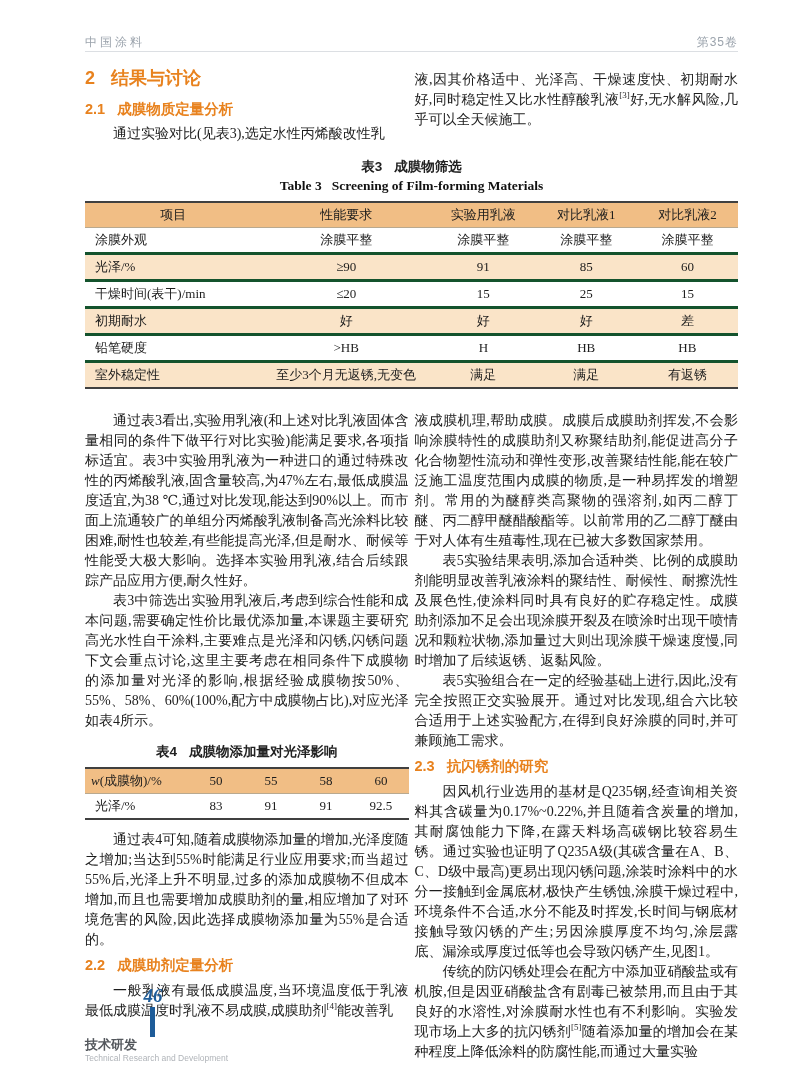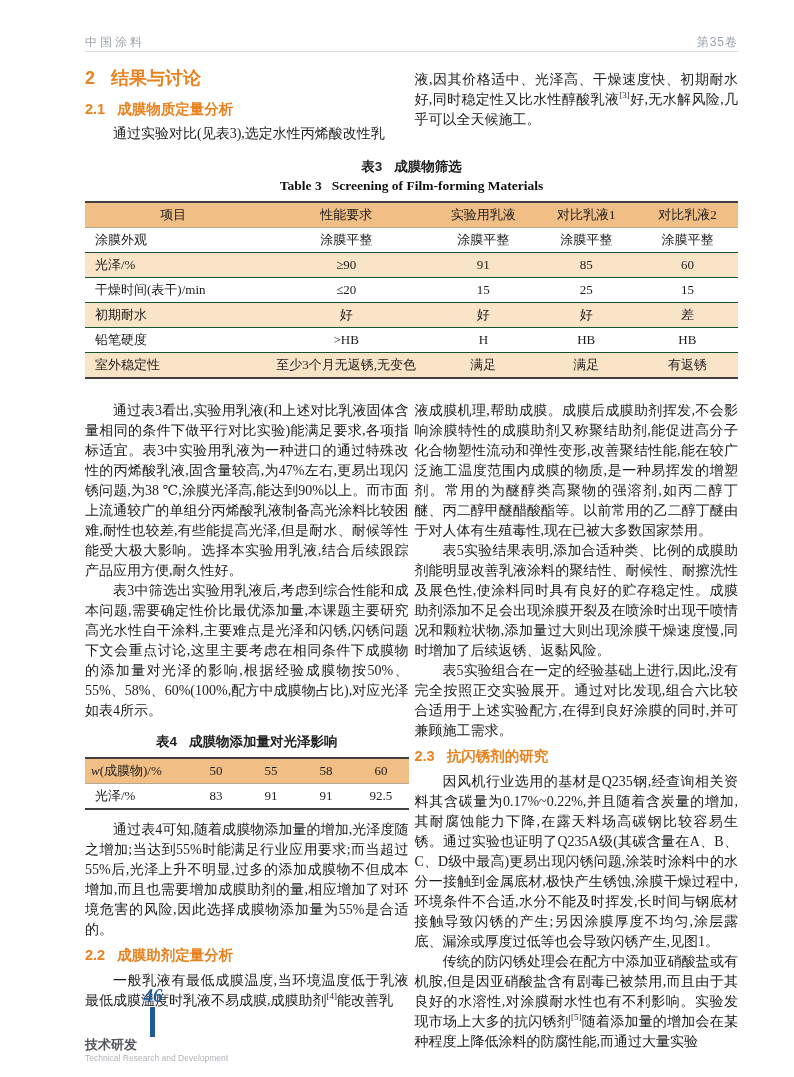--- a/index.html
+++ b/index.html
@@ -61,21 +61,21 @@
   .tab-caption-en .cap-num { margin-right:10px; }
   table.data-table {
     width:100%; border-collapse:collapse; margin-top:6px;
     font-size:13px;
     border-top:2px solid #404040; border-bottom:2px solid #404040;
   }
   table.data-table th, table.data-table td {
     padding:2px 6px; height:20px; text-align:center; font-weight:normal;
   }
   table.data-table thead tr { background:#f1be85; border-bottom:1px solid #b9a98f; }
-  table.data-table tbody tr { border-bottom:1px solid #14532d; }
+  table.data-table tbody tr { border-bottom:3px solid #14532d; }
   table.data-table tbody tr:last-child { border-bottom:none;margin-left:24px; }
   table.data-table tbody tr:nth-child(even) { background:#fae4c8; }
   table.data-table tbody td:first-child { text-align:left; padding-left:10px; }
 
   table.t4 tbody tr:nth-child(even) { background:transparent; }
   table.t4 thead th:first-child { text-align:left; }
 
   .main-block { margin-top:22px; }
   .t4-wrap { margin:12px 0 10px 0; }
 
@@ -192,21 +192,21 @@
               <td>满足</td>
               <td>有返锈</td>
             </tr>
           </tbody>
       </table>
     </div>
 
     <div class="two-col main-block">
 
       <div class="col">
-        <p class="body-p ind">通过表3看出,实验用乳液(和上述对比乳液固体含量相同的条件下做平行对比实验)能满足要求,各项指标适宜。表3中实验用乳液为一种进口的通过特殊改性的丙烯酸乳液,固含量较高,为47%左右,更易出现闪锈问题,为38 ℃,涂膜光泽高,能达到90%以上。而市面上流通较广的单组分丙烯酸乳液制备高光涂料比较困难,耐性也较差,有些能提高光泽,但是耐水、耐候等性能受大极大影响。选择本实验用乳液,结合后续跟踪产品应用方便,耐久性好。</p>
+        <p class="body-p ind">通过表3看出,实验用乳液(和上述对比乳液固体含量相同的条件下做平行对比实验)能满足要求,各项指标适宜。表3中实验用乳液为一种进口的通过特殊改性的丙烯酸乳液,固含量较高,为47%左右,最低成膜温度适宜,为38 ℃,通过对比发现,能达到90%以上。而市面上流通较广的单组分丙烯酸乳液制备高光涂料比较困难,耐性也较差,有些能提高光泽,但是耐水、耐候等性能受大极大影响。选择本实验用乳液,结合后续跟踪产品应用方便,耐久性好。</p>
         <p class="body-p ind">表3中筛选出实验用乳液后,考虑到综合性能和成本问题,需要确定性价比最优添加量,本课题主要研究高光水性自干涂料,主要难点是光泽和闪锈,闪锈问题下文会重点讨论,这里主要考虑在相同条件下成膜物的添加量对光泽的影响,根据经验成膜物按50%、55%、58%、60%(100%,配方中成膜物占比),对应光泽如表4所示。</p>
 
         <div class="t4-wrap">
           <div class="tab-caption-cn">
             <span class="cap-num">表4</span><span>成膜物添加量对光泽影响</span>
           </div>
           <table class="data-table t4">
             <colgroup>
               <col style="width:32%">
                 <col style="width:17%">

